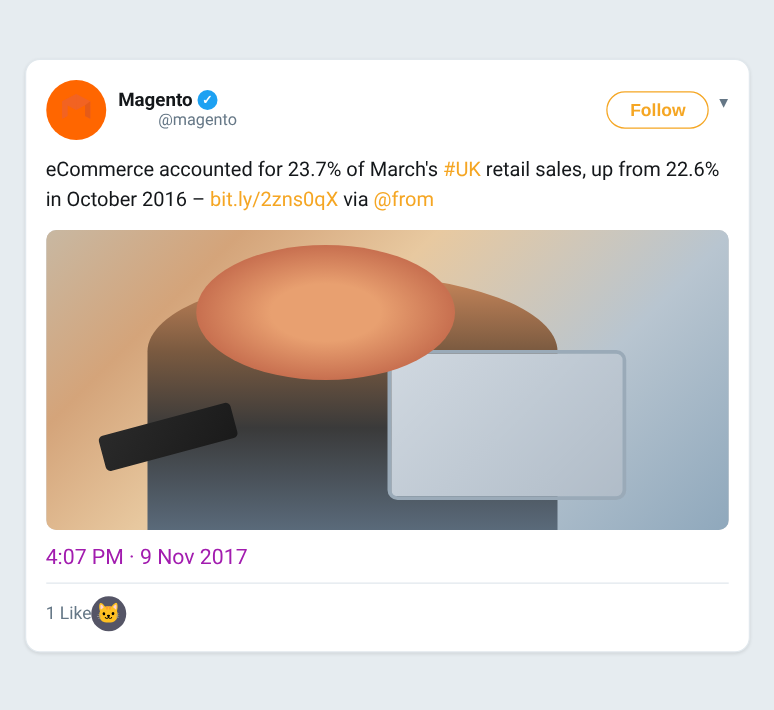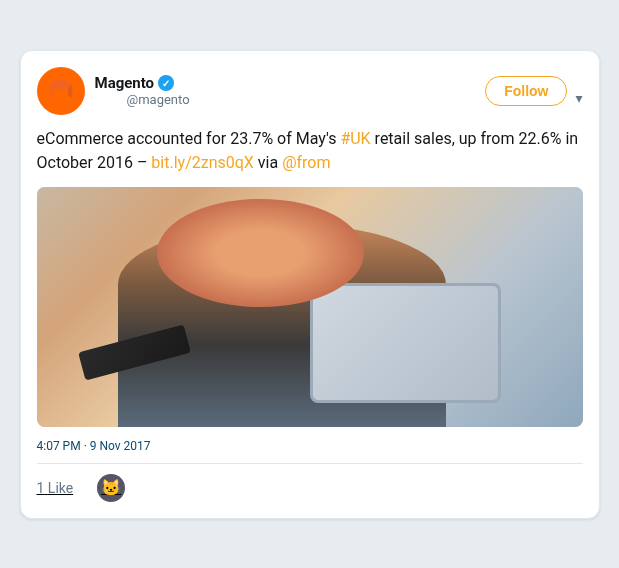--- a/index.html
+++ b/index.html
@@ -67,21 +67,21 @@
       font-size: 10px;
       font-weight: bold;
     }
     .username {
       font-size: 13px;
       color: #657786;
       margin-left: 32px;
     }
     .tweet-header-right {
       display: flex;
-      align-items: flex-end;
+      align-items: flex-start;
       gap: 8px;
     }
     .follow-btn {
       border: 1px solid #f5a623;
       border-radius: 20px;
       padding: 6px 18px;
       background: #fff;
       color: #f5a623;
       font-size: 14px;
       font-weight: 600;
@@ -159,31 +159,30 @@
       position: absolute;
       bottom: 25%;
       left: 8%;
       width: 20%;
       height: 12%;
       background: linear-gradient(135deg, #2a2a2a 0%, #1a1a1a 100%);
       border-radius: 4px;
       transform: rotate(-15deg);
     }
     .tweet-timestamp {
-      font-size: 12px;
-      color: #0c4a6e;
+      font-size: 17px;
+      color: #a21caf;
       margin-bottom: 10px;
     }
     .tweet-footer {
       border-top: 1px solid #e1e8ed;
       padding-top: 10px;
       display: flex;
       align-items: center;
-      gap: 24px;
-      text-decoration: underline;
+      gap: 0;
     }
     .like-count {
       font-size: 14px;
       color: #657786;
     }
     
     .cat-avatar {
       width: 28px;
       height: 28px;
       border-radius: 50%;
@@ -220,21 +219,21 @@
         <span class="username">@magento</span>
       </div>
     </div>
     <div class="tweet-header-right">
       <button class="follow-btn">Follow</button>
       <span class="chevron-down">▾</span>
     </div>
   </div>
 
   <div class="tweet-body">
-    <span>eCommerce accounted for 23.7% of May's </span><a class="tweet-link" href="#">#UK</a><span> retail sales, up from 22.6% in October 2016 – </span><a class="tweet-link" href="#">bit.ly/2zns0qX</a><span> via </span><a class="tweet-link" href="#">@from</a>
+    <span>eCommerce accounted for 23.7% of March's </span><a class="tweet-link" href="#">#UK</a><span> retail sales, up from 22.6% in October 2016 – </span><a class="tweet-link" href="#">bit.ly/2zns0qX</a><span> via </span><a class="tweet-link" href="#">@from</a>
   </div>
 
   <div class="tweet-image">
     <div class="tweet-image-inner">
       <div class="card-shape"></div>
       <div class="tablet-shape"></div>
     </div>
   </div>
 
   <div class="tweet-timestamp">4:07 PM · 9 Nov 2017</div>

